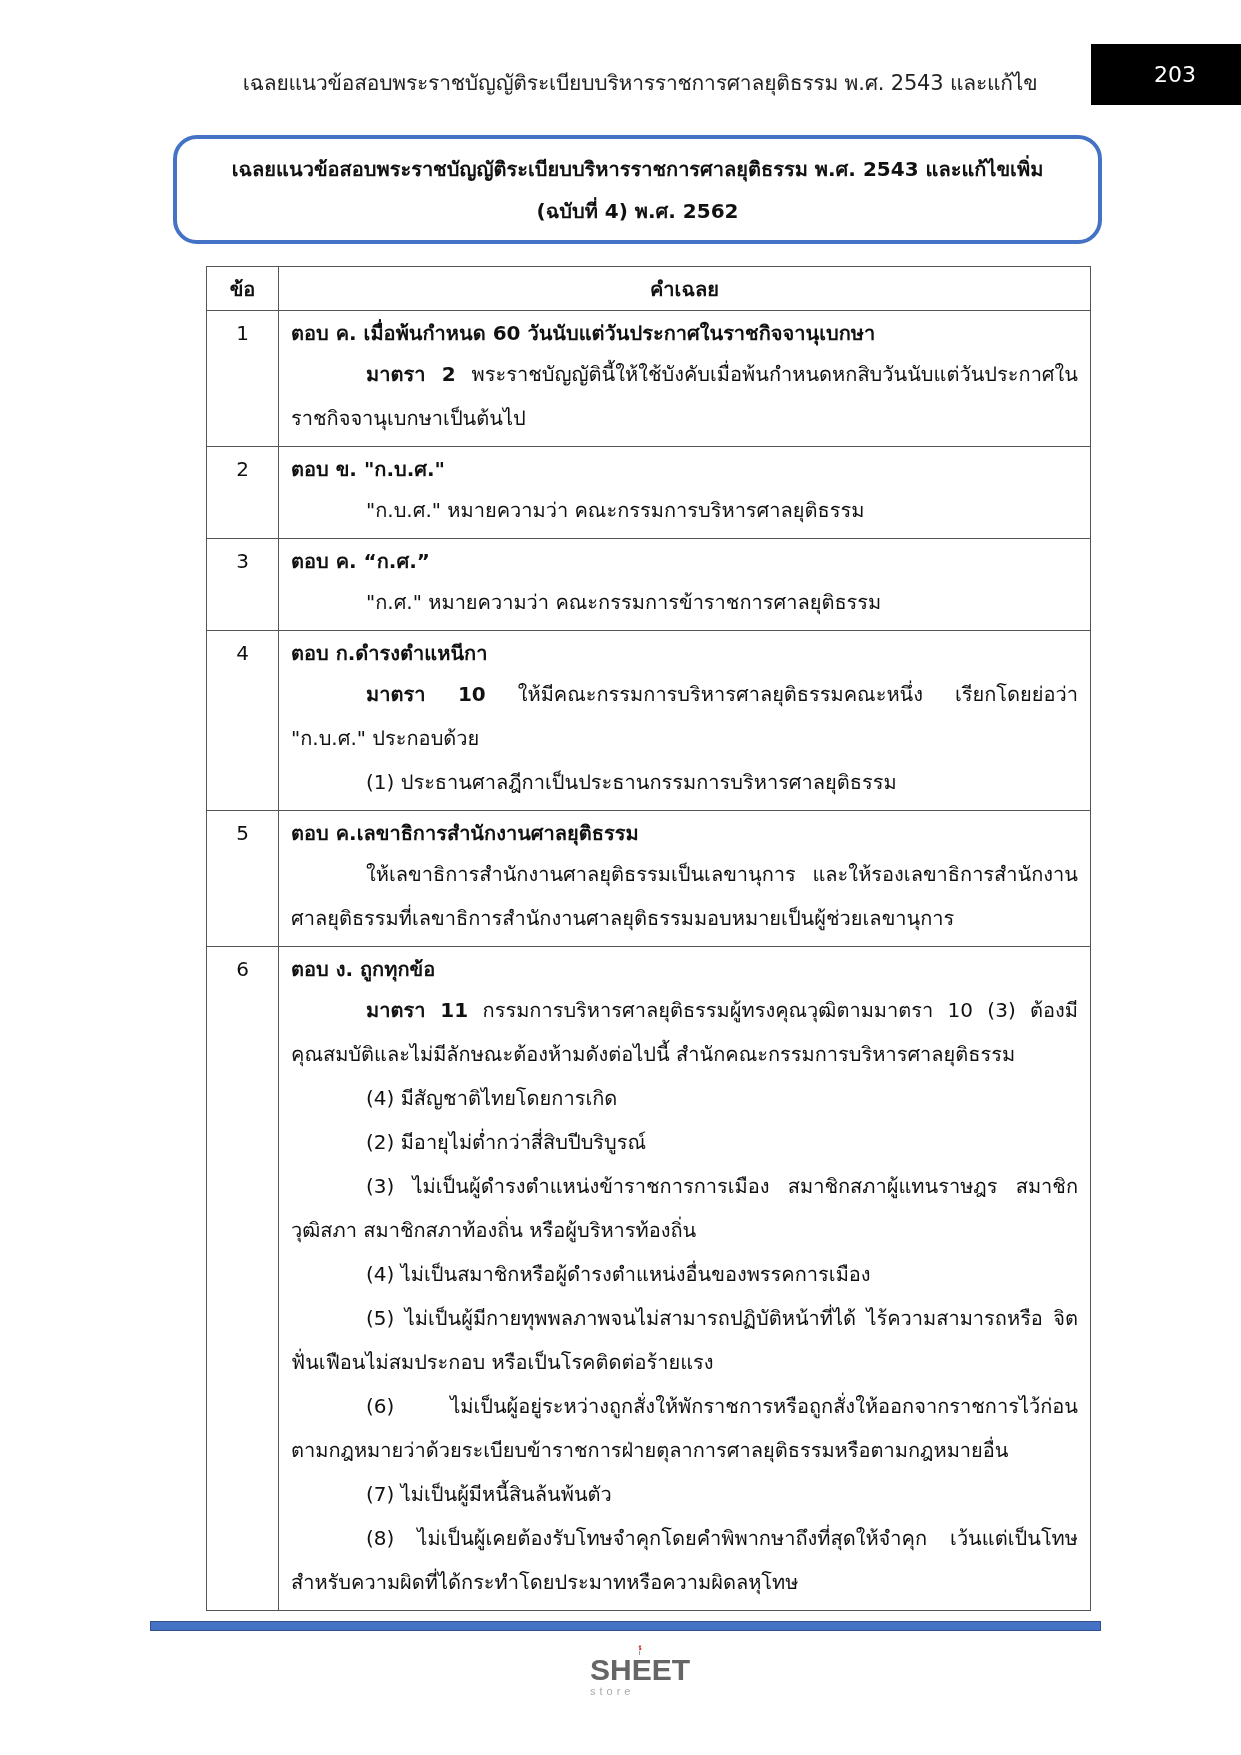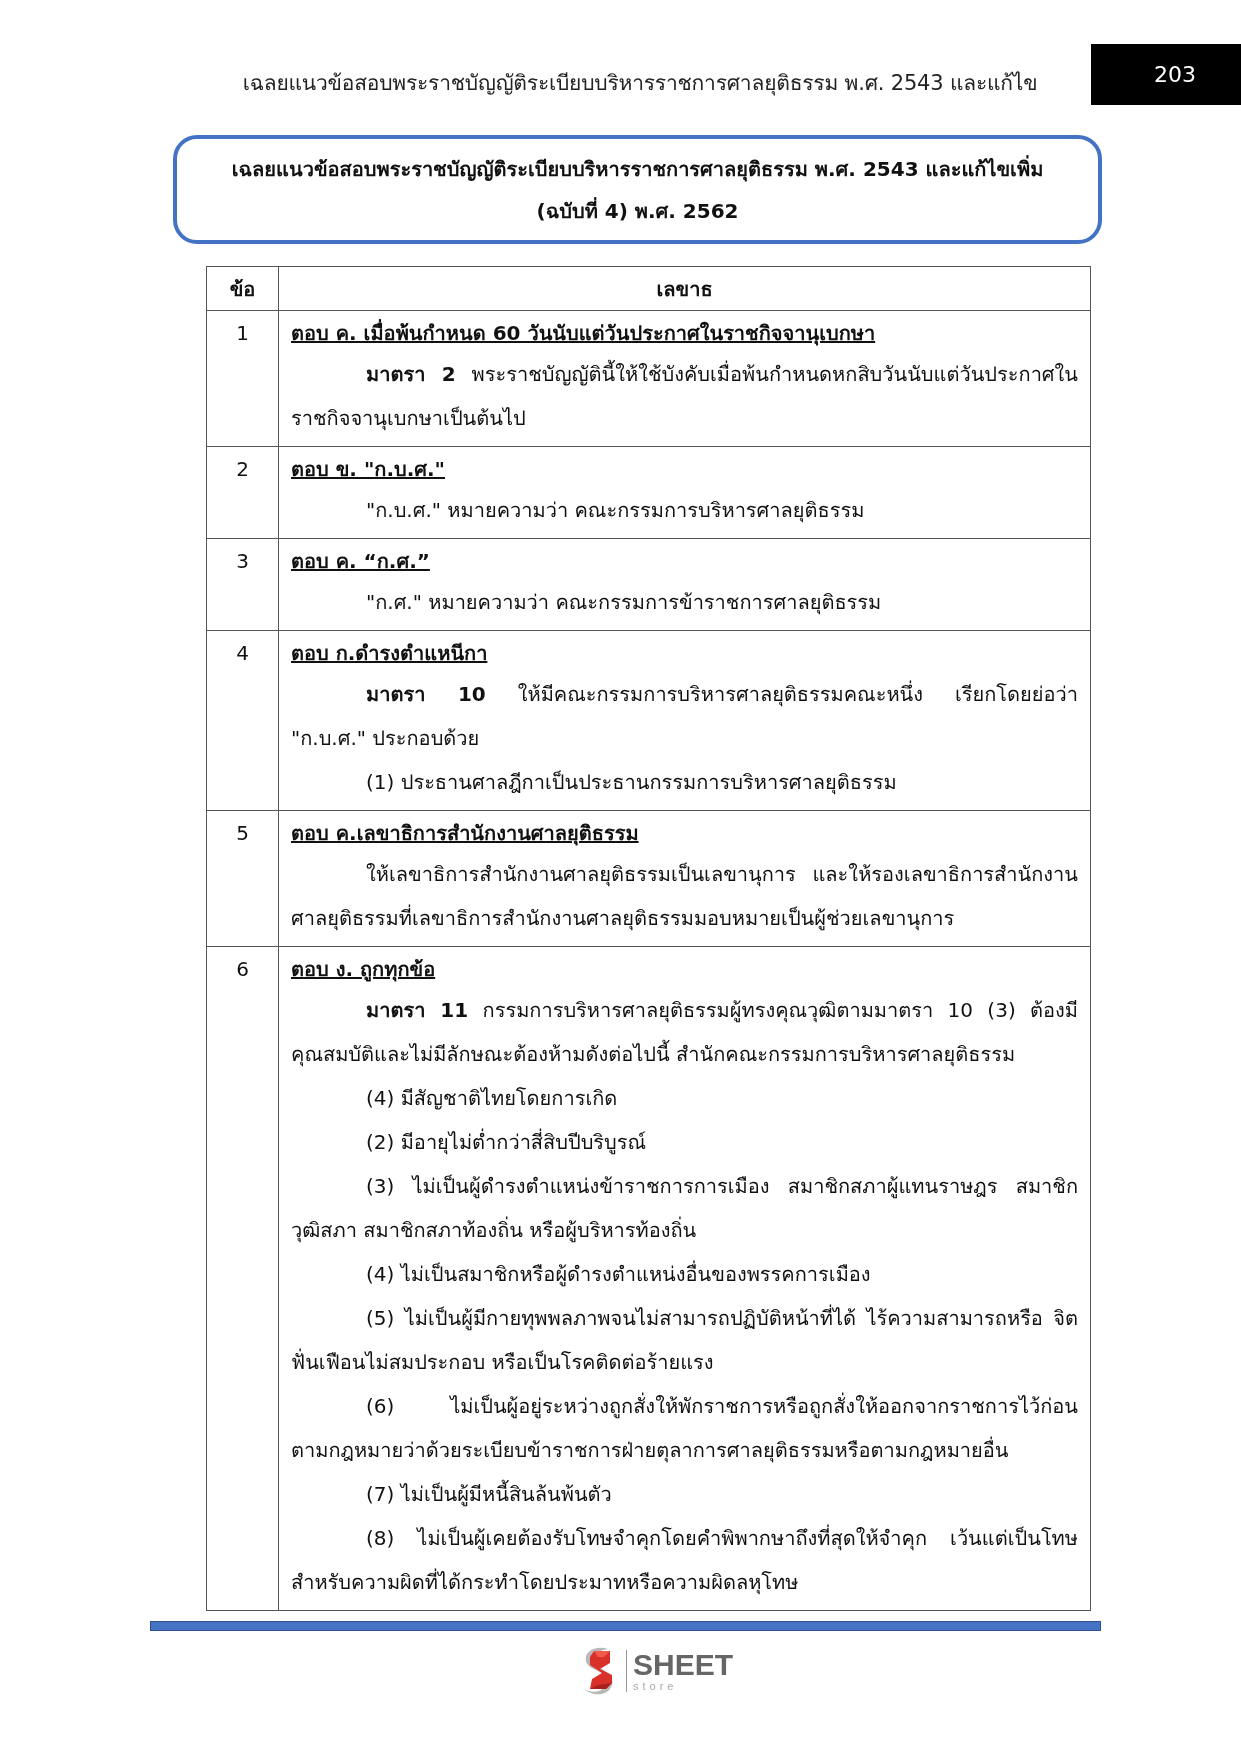--- a/index.html
+++ b/index.html
@@ -29,33 +29,33 @@
     border-collapse: collapse; font-size: 20px;
   }
   .answer-table th, .answer-table td {
     border: 1.5px solid #555; vertical-align: top;
   }
   .answer-table th { height: 44px; font-weight: bold; text-align: center; vertical-align: middle; }
   .col-no { width: 72px; text-align: center; }
   .answer-table td.col-no { padding-top: 10px; font-size: 20px; }
   .answer-cell { padding: 9px 12px 6px 12px; }
   .line { line-height: 44px; min-height: 44px; }
-  .line.first { line-height: 26px; min-height: 32px; padding-bottom: 4px; text-decoration: underline; }
+  .line.first { line-height: 26px; min-height: 32px; padding-bottom: 4px; }
   .indent { text-indent: 75px; }
   .answer-label { font-weight: bold; }
   .section-label { font-weight: bold; margin-top: 32px; }
   .just { text-align: justify; text-align-last: justify; }
 
   .footer-bar {
     position: absolute; left: 150px; top: 1621px; width: 951px; height: 10px;
     background: #4472c4; border: 1px solid #2f528f;
   }
   .logo {
-    position: absolute; left: 578px; top: 1645px; height: 52px;
-    display: flex; align-items: center;
+    position: absolute; left: 590px; top: 1645px; height: 52px;
+    display: flex; align-items: center; flex-direction: column;
   }
   .logo-mark { width: 44px; height: 52px; }
   .logo-divider { width: 1px; height: 42px; background: #999; margin: 0 6px 0 4px; }
   .logo-text { display: flex; flex-direction: column; line-height: 1; }
   .logo-sheet { font-family: "Liberation Sans", sans-serif; font-weight: bold; font-size: 30px; color: #666; letter-spacing: 0px; }
   .logo-store { font-family: "Liberation Sans", sans-serif; font-size: 11px; color: #aaa; letter-spacing: 4px; margin-top: 1px; }
 </style>
 </head>
 <body>
 
@@ -64,21 +64,21 @@
 
 <div class="title-box">
   <div>เฉลยแนวข้อสอบพระราชบัญญัติระเบียบบริหารราชการศาลยุติธรรม พ.ศ. 2543 และแก้ไขเพิ่ม</div>
   <div>(ฉบับที่ 4) พ.ศ. 2562</div>
 </div>
 
 <table class="answer-table">
   <thead>
     <tr>
       <th class="col-no">ข้อ</th>
-      <th>เลขาธ</th>
+      <th>คำเฉลย</th>
     </tr>
   </thead>
   <tbody>
 
     <tr style="height:132px;">
       <td class="col-no">1</td>
       <td class="answer-cell">
         <div class="line first answer-label">ตอบ ค. เมื่อพ้นกำหนด 60 วันนับแต่วันประกาศในราชกิจจานุเบกษา</div>
         <div class="line indent just"><span class="section-label">มาตรา 2</span> <span>พระราชบัญญัตินี้ให้ใช้บังคับเมื่อพ้นกำหนดหกสิบวันนับแต่วันประกาศใน</span></div>
         <div class="line">ราชกิจจานุเบกษาเป็นต้นไป</div>

